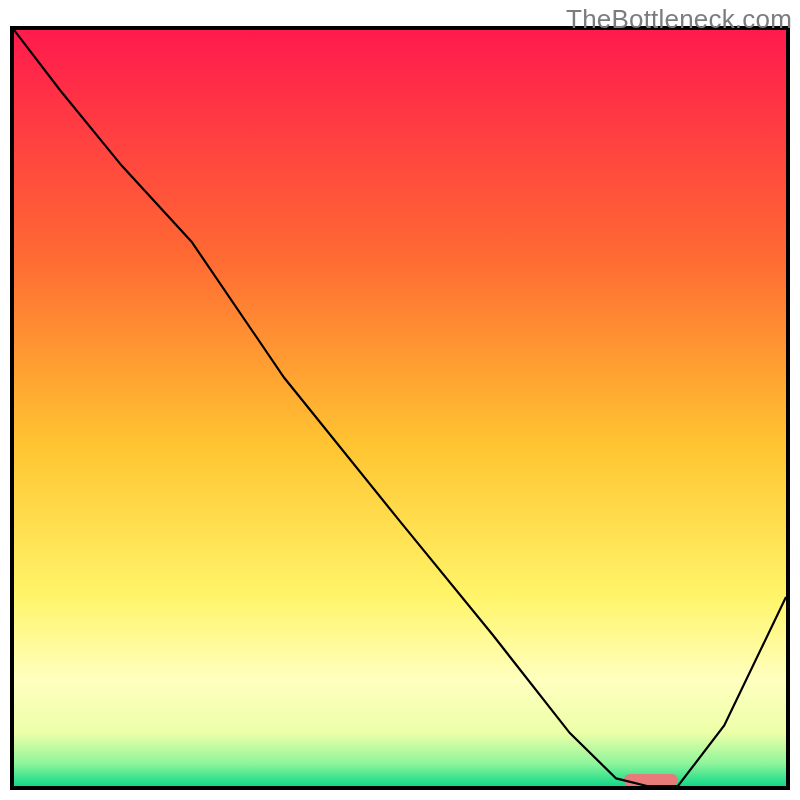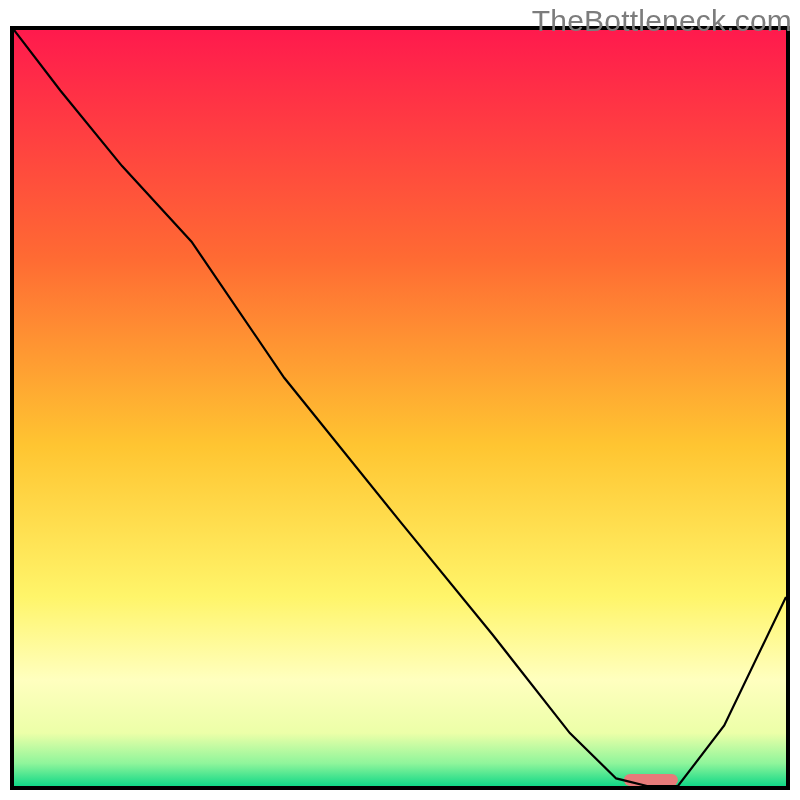--- a/index.html
+++ b/index.html
@@ -9,21 +9,21 @@
     height: 800px;
     background: #ffffff;
     font-family: Arial, Helvetica, sans-serif;
     position: relative;
   }
   .watermark {
     position: absolute;
     top: 4px;
     right: 8px;
     color: #7c7c7c;
-    font-size: 30px;
+    font-size: 26px;
     font-weight: 500;
     letter-spacing: 0.2px;
     z-index: 10;
   }
   .frame {
     position: absolute;
     left: 10px;
     top: 26px;
     width: 780px;
     height: 764px;

